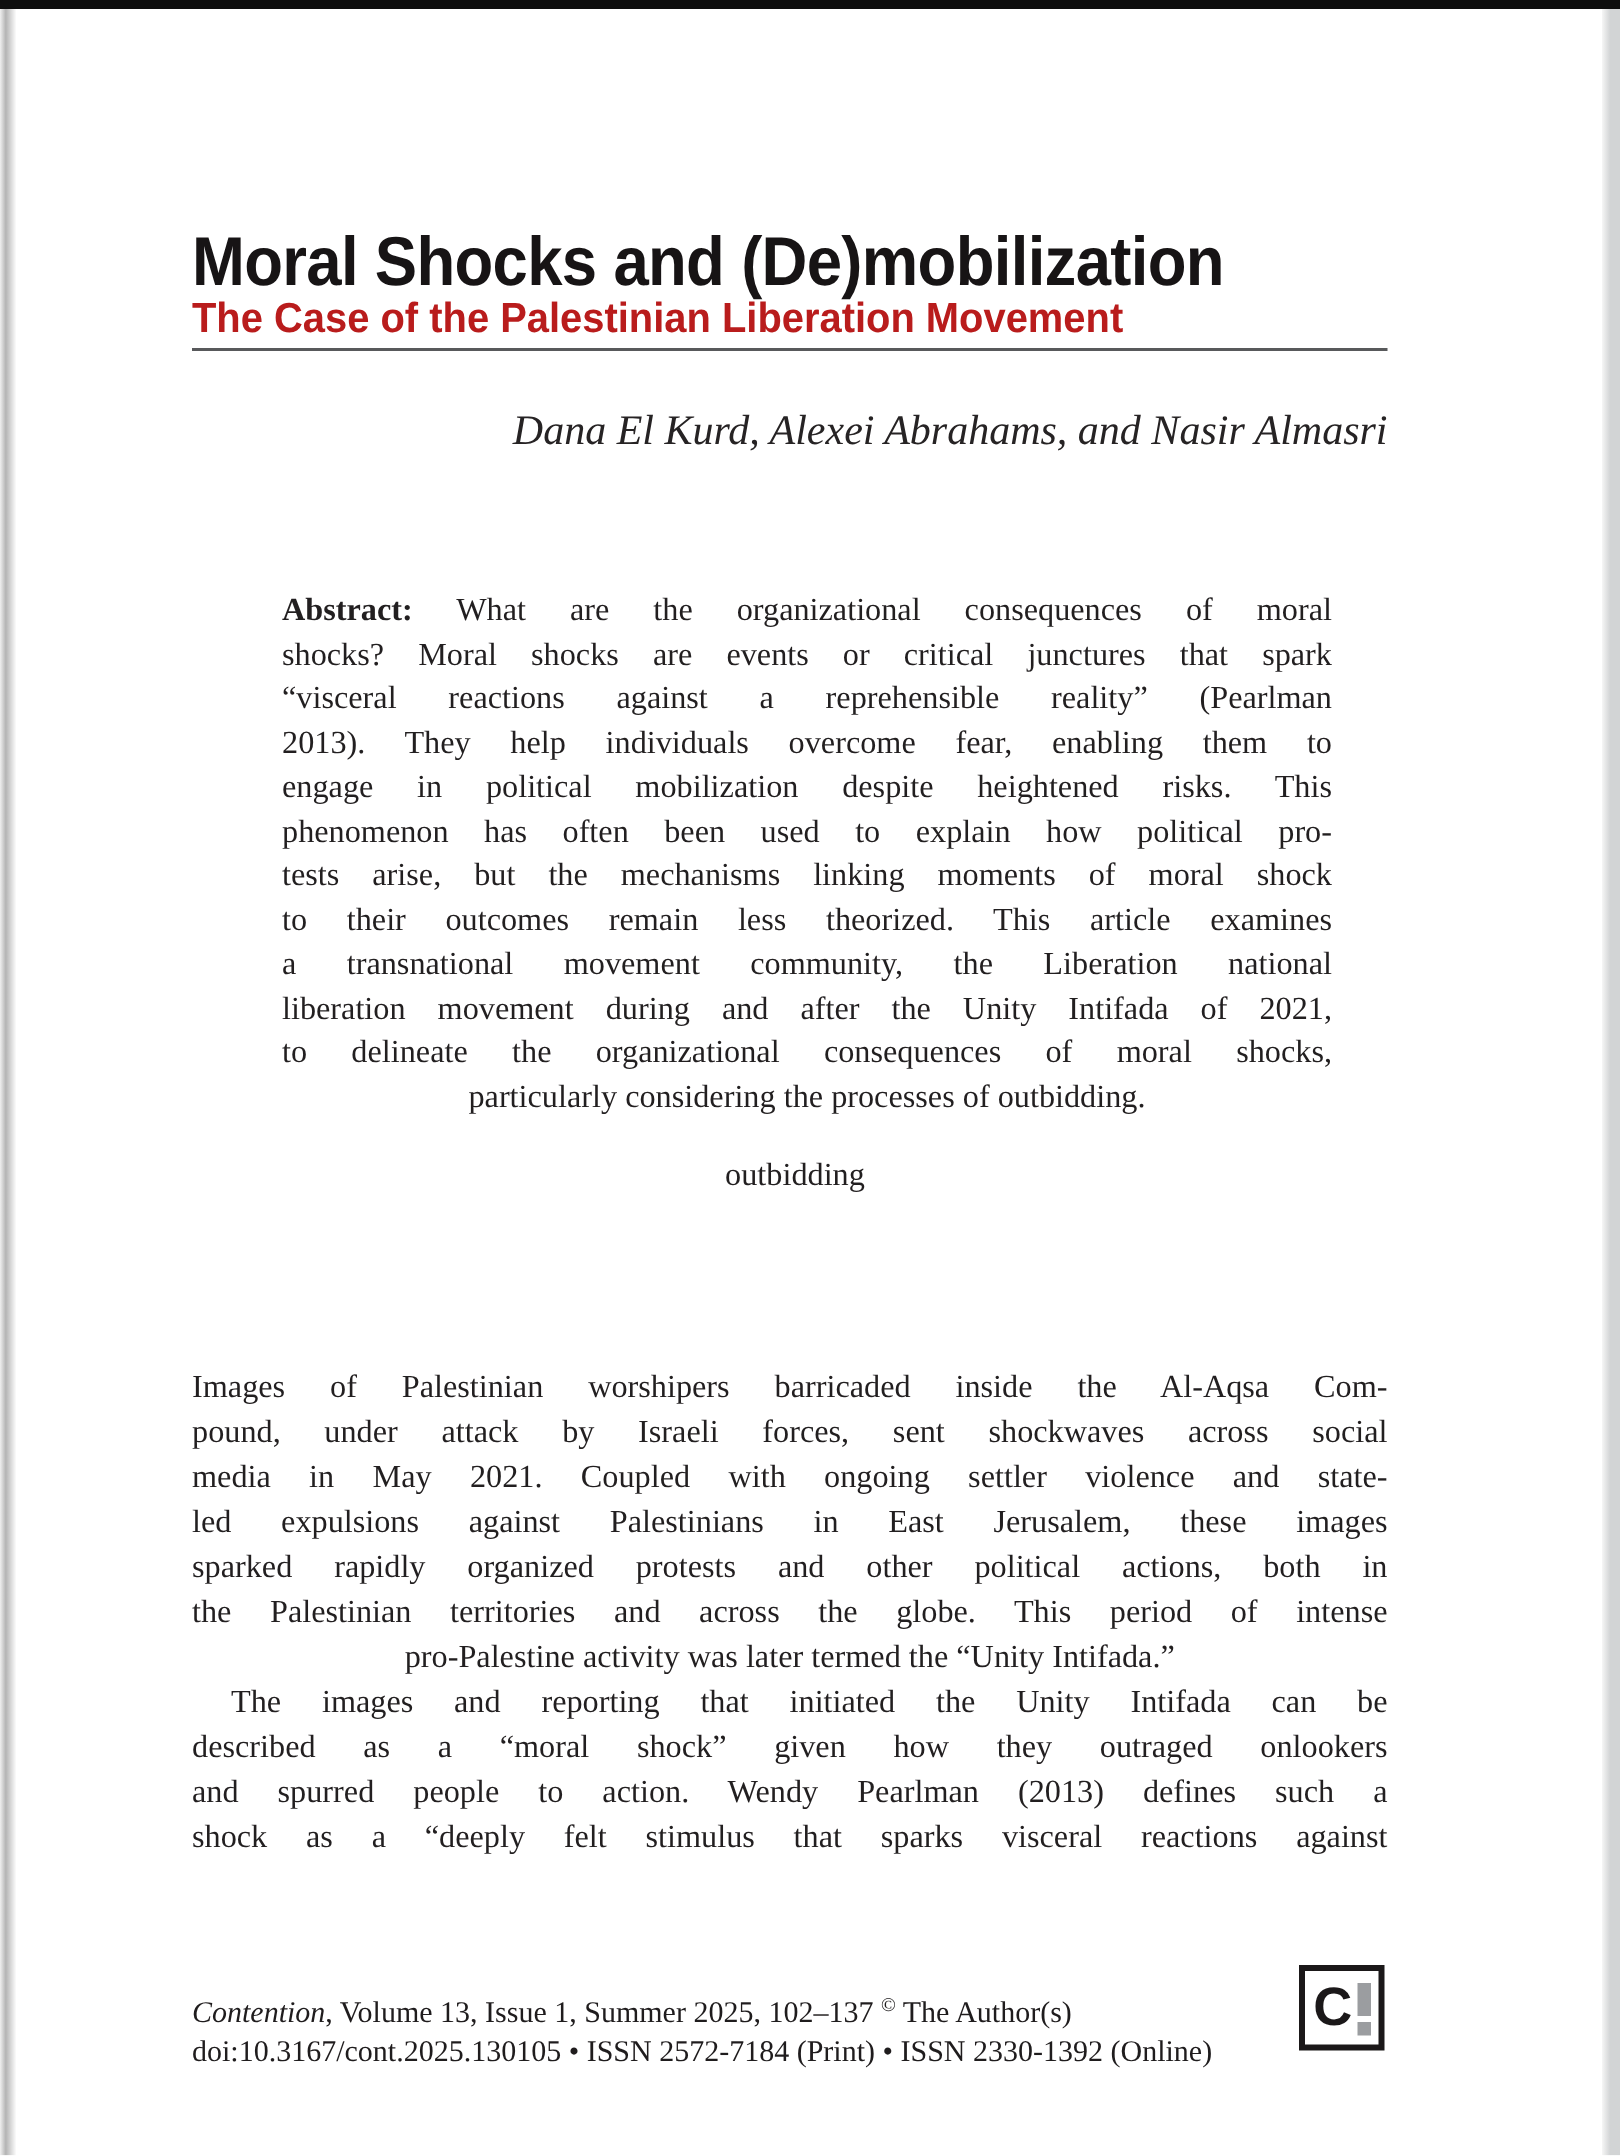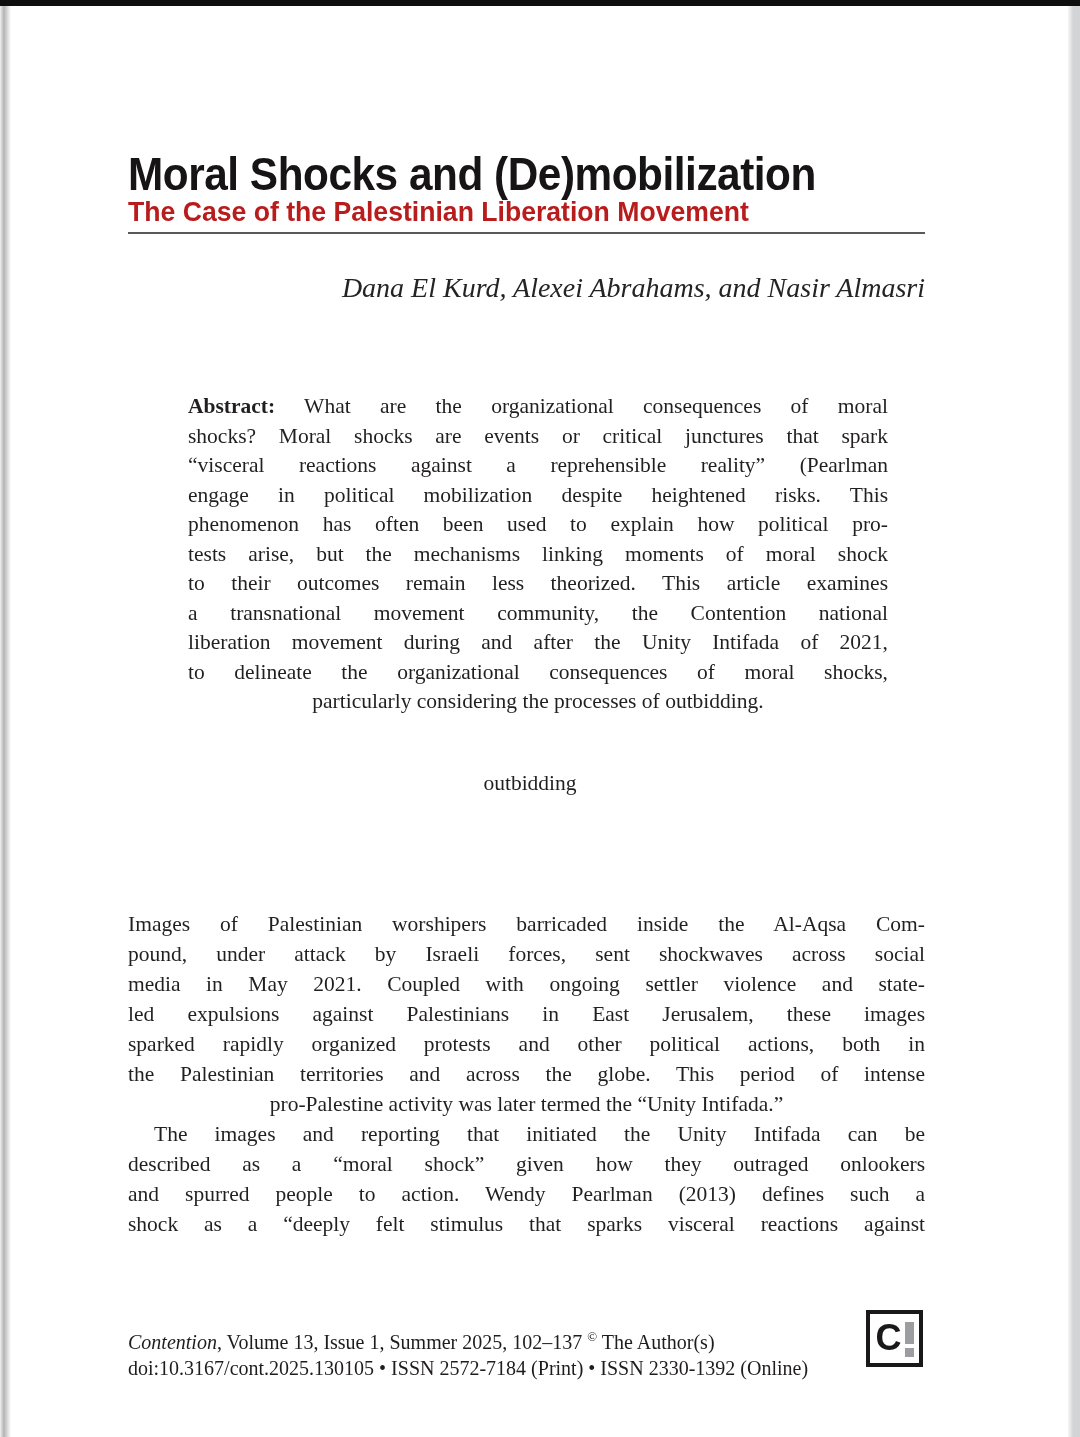--- a/index.html
+++ b/index.html
@@ -85,25 +85,26 @@
   <h1 class="article-title"><span class="squeeze">Moral Shocks and (De)mobilization</span></h1>
   <h2 class="article-subtitle"><span class="squeeze">The Case of the Palestinian Liberation Movement</span></h2>
   <div class="title-rule"></div>
 
   <div class="authors-line">Dana El Kurd, Alexei Abrahams, and Nasir Almasri</div>
 
   <div class="abstract-block">
       <div class="jl"><b>Abstract:</b> What are the organizational consequences of moral</div>
       <div class="jl">shocks? Moral shocks are events or critical junctures that spark</div>
       <div class="jl">“visceral reactions against a reprehensible reality” (Pearlman</div>
+      <div class="jl">2013). They help individuals overcome fear, enabling them to</div>
       <div class="jl">engage in political mobilization despite heightened risks. This</div>
       <div class="jl">phenomenon has often been used to explain how political pro-</div>
       <div class="jl">tests arise, but the mechanisms linking moments of moral shock</div>
       <div class="jl">to their outcomes remain less theorized. This article examines</div>
-      <div class="jl">a transnational movement community, the Contention national</div>
+      <div class="jl">a transnational movement community, the Liberation national</div>
       <div class="jl">liberation movement during and after the Unity Intifada of 2021,</div>
       <div class="jl">to delineate the organizational consequences of moral shocks,</div>
       <div class="jl last">particularly considering the processes of outbidding.</div>
     </div>
 
   <div class="keywords-block">
       <div class="jl last">outbidding</div>
     </div>
 
   <div class="body-block">

